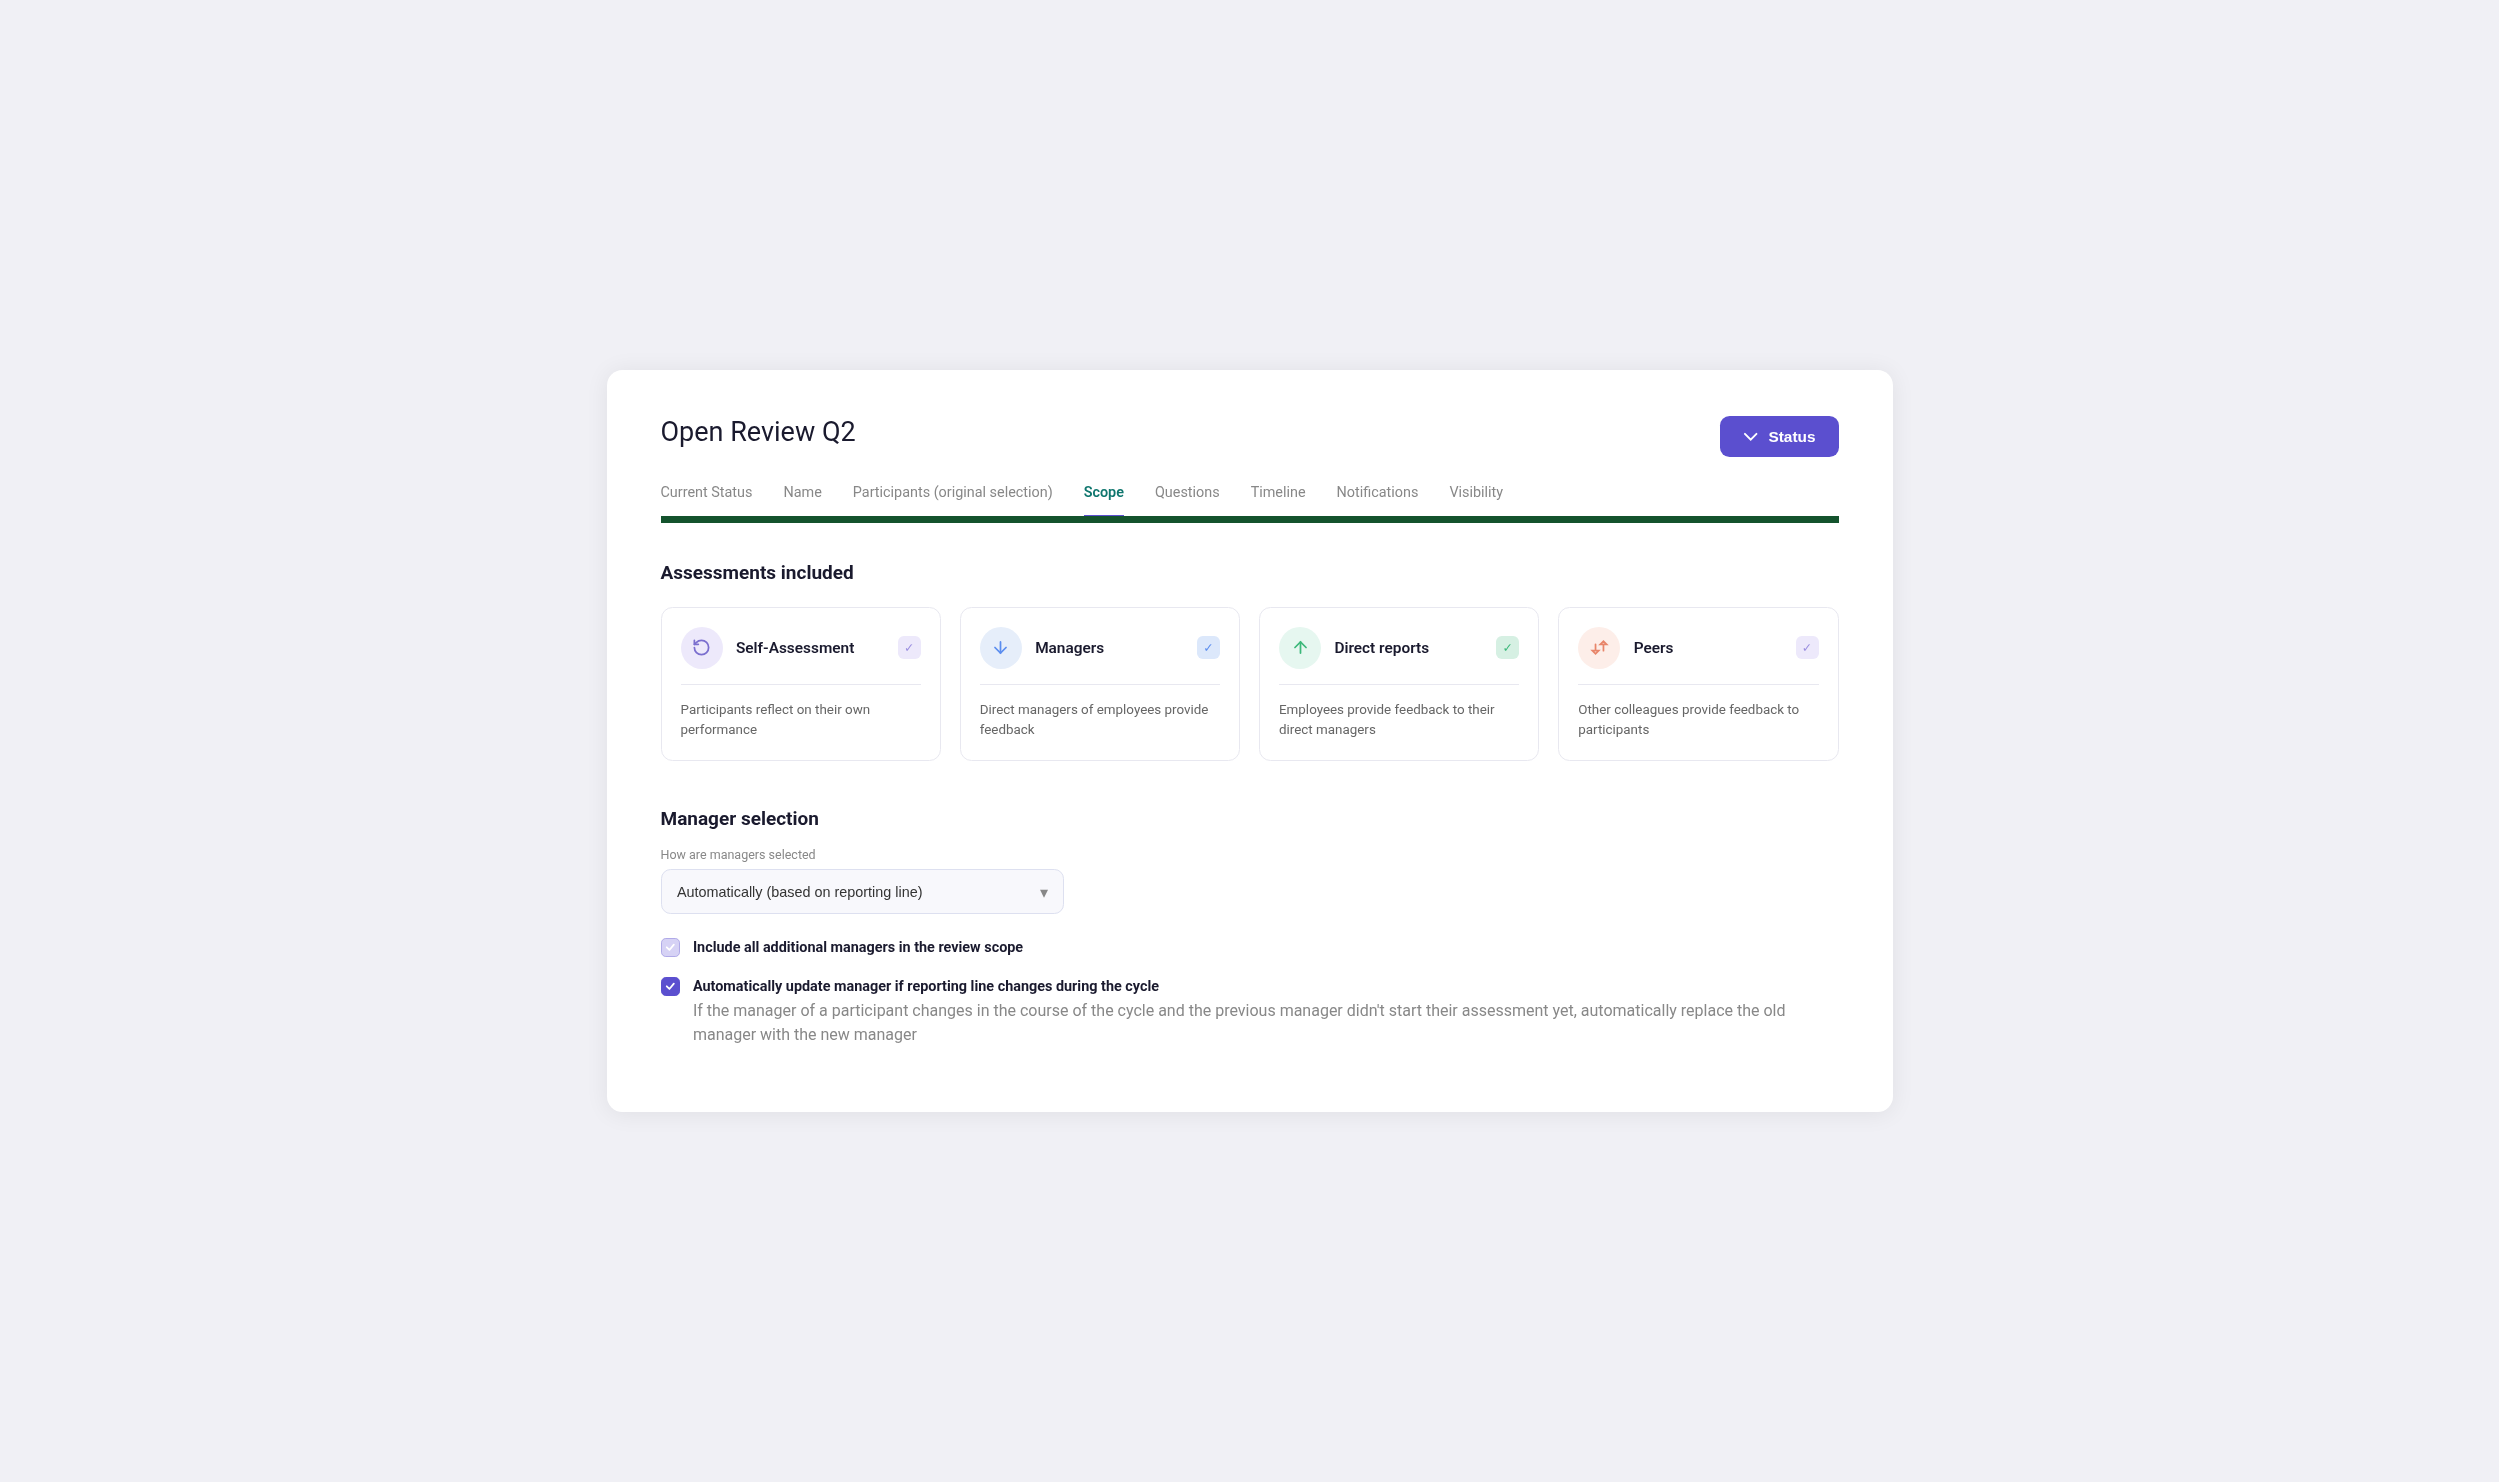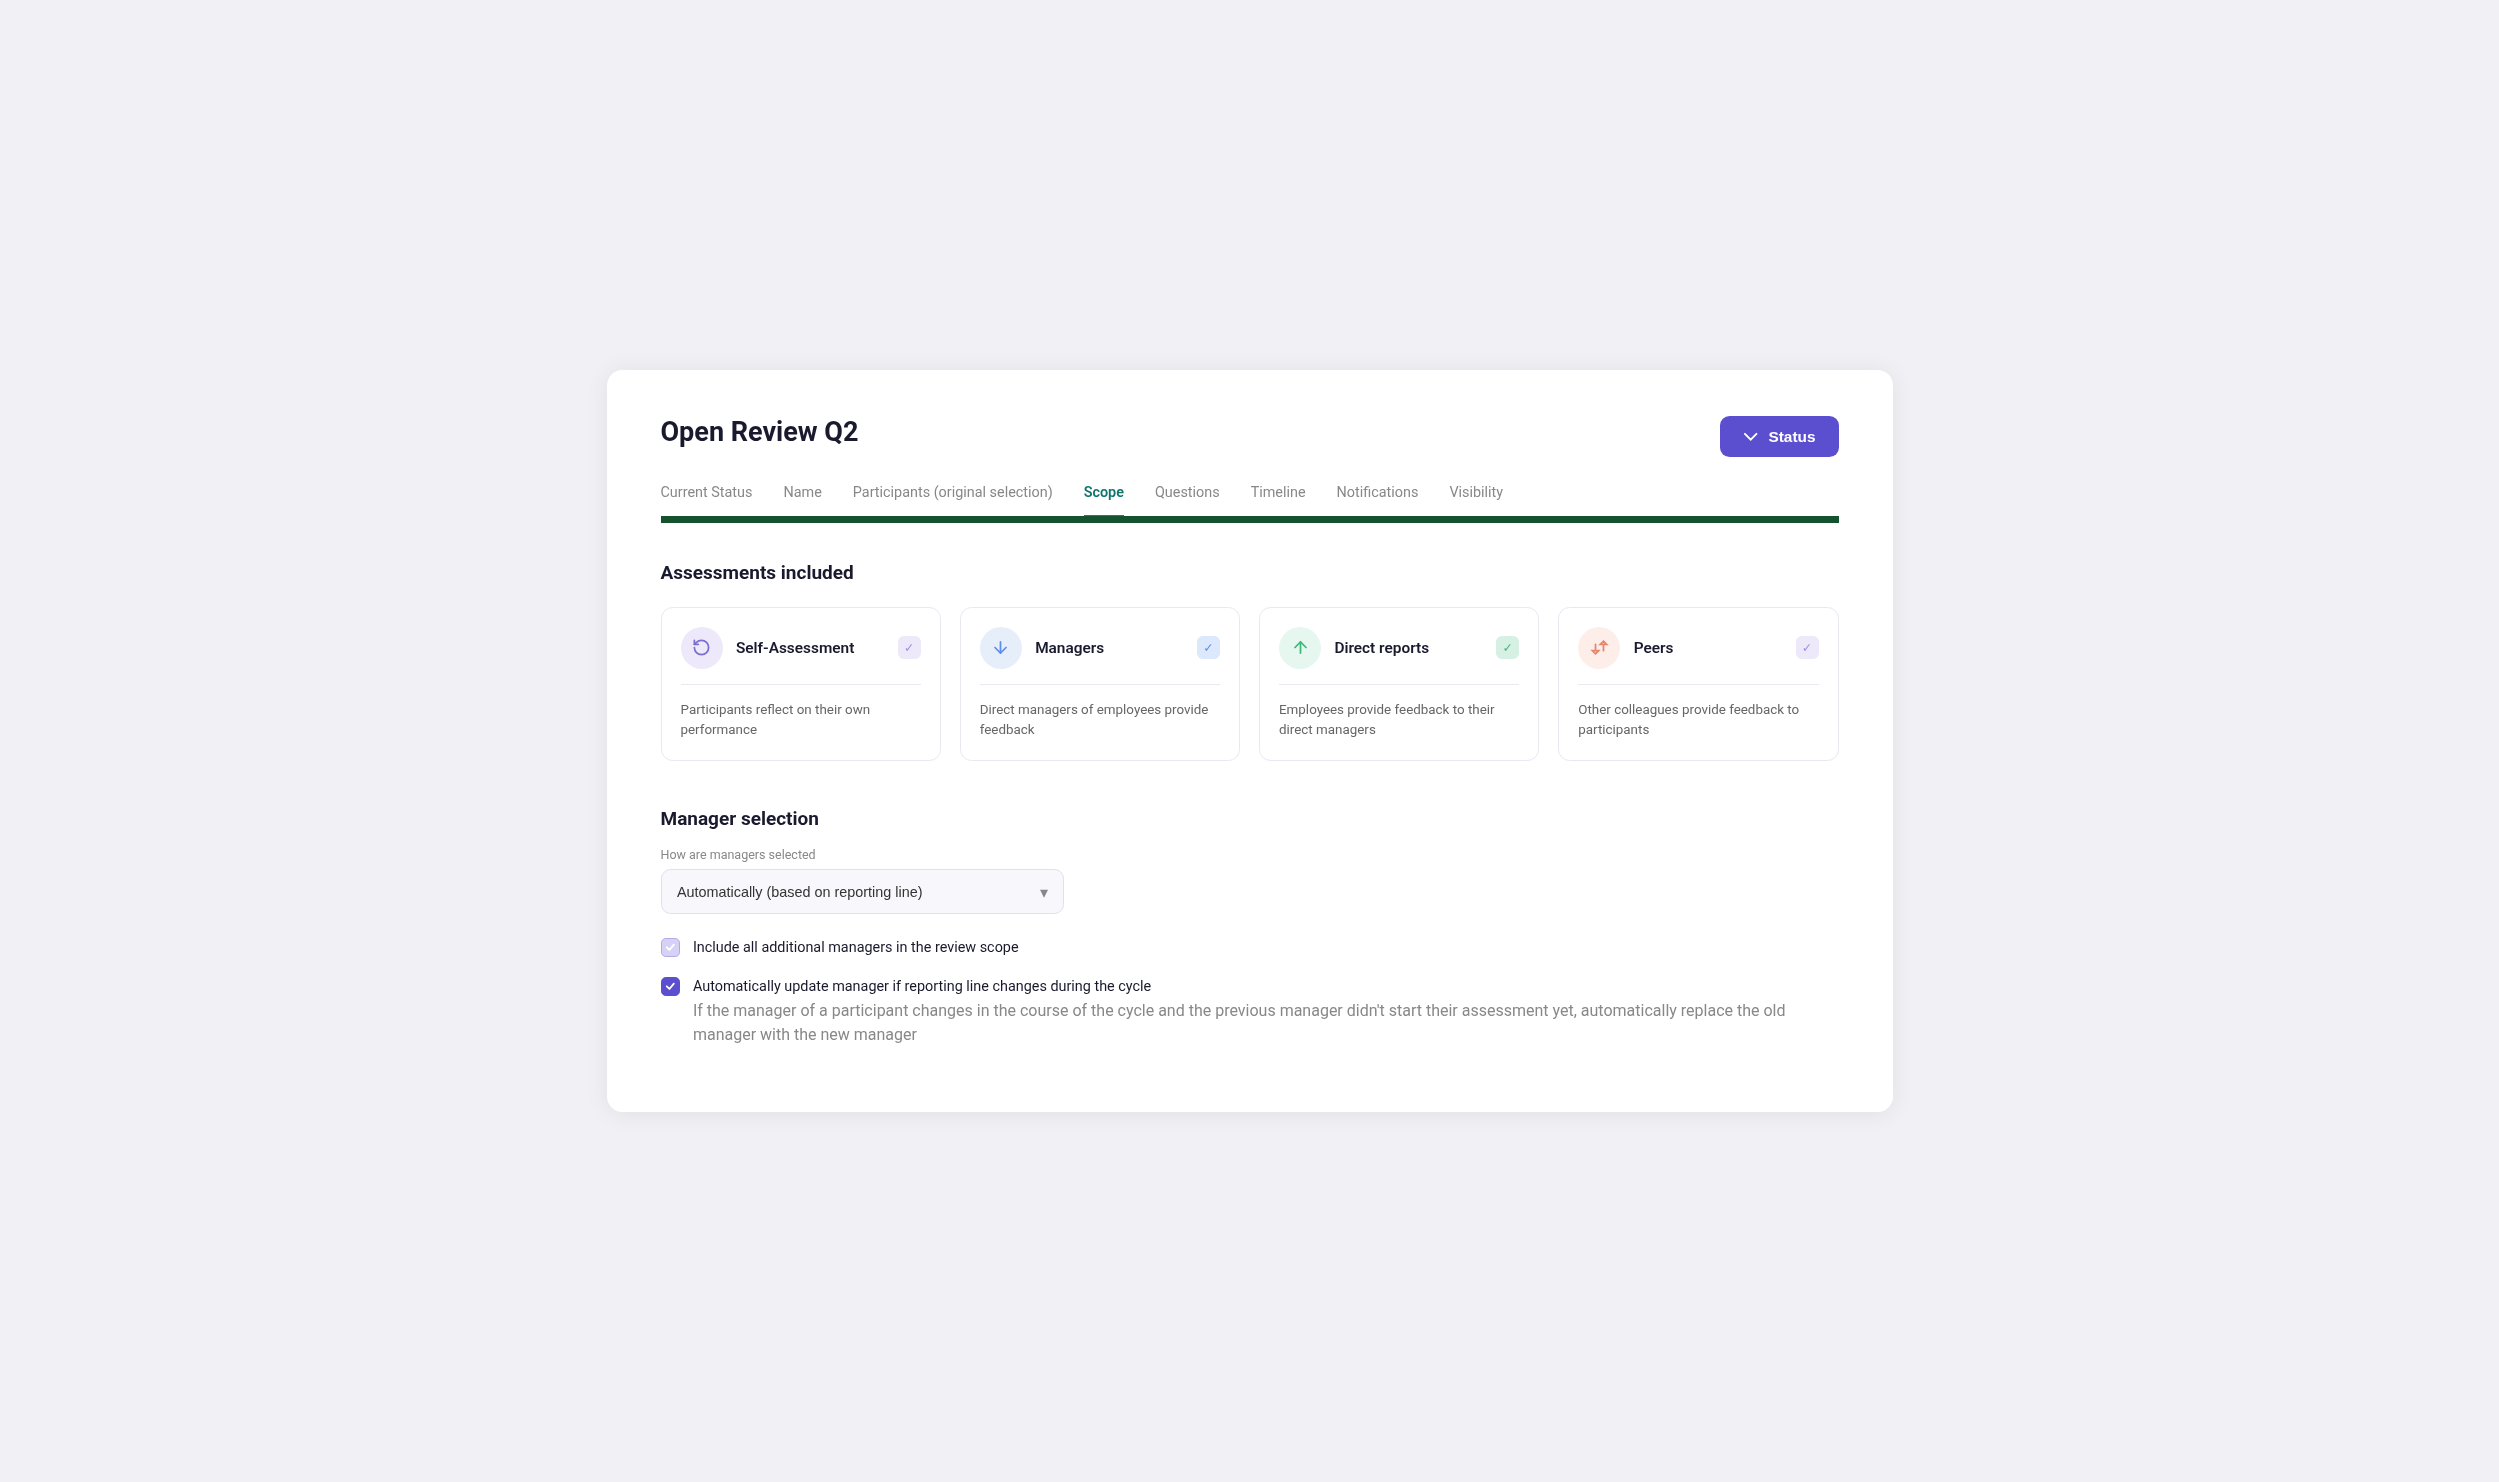--- a/index.html
+++ b/index.html
@@ -22,21 +22,21 @@
       position: relative;
     }
     .header {
       display: flex;
       justify-content: space-between;
       align-items: flex-start;
       margin-bottom: 27px;
     }
     .page-title {
       font-size: 27px;
-      font-weight: 700;
+      font-weight: 400;
       color: #1a1a2e;
     }
     .actions-btn {
       background: #5b4fcf;
       color: #fff;
       border: none;
       border-radius: 9.6px;
       padding: 11.5px 23px;
       font-size: 15.4px;
       font-weight: 600;
@@ -184,21 +184,21 @@
       background: #5b4fcf;
       border-color: #5b4fcf;
     }
     .checkbox.light-checked {
       background: #d6d2f5;
       border-color: #b0aae8;
     }
     .checkbox-label {
       font-size: 14.4px;
       color: #1a1a2e;
-      font-weight: 400;
+      font-weight: 700;
       text-align: center;
     }
     .checkbox-desc {
       font-size: 16px;
       color: #888;
       margin-top: 3.8px;
       line-height: 1.5;
     }
   </style>
 </head>

